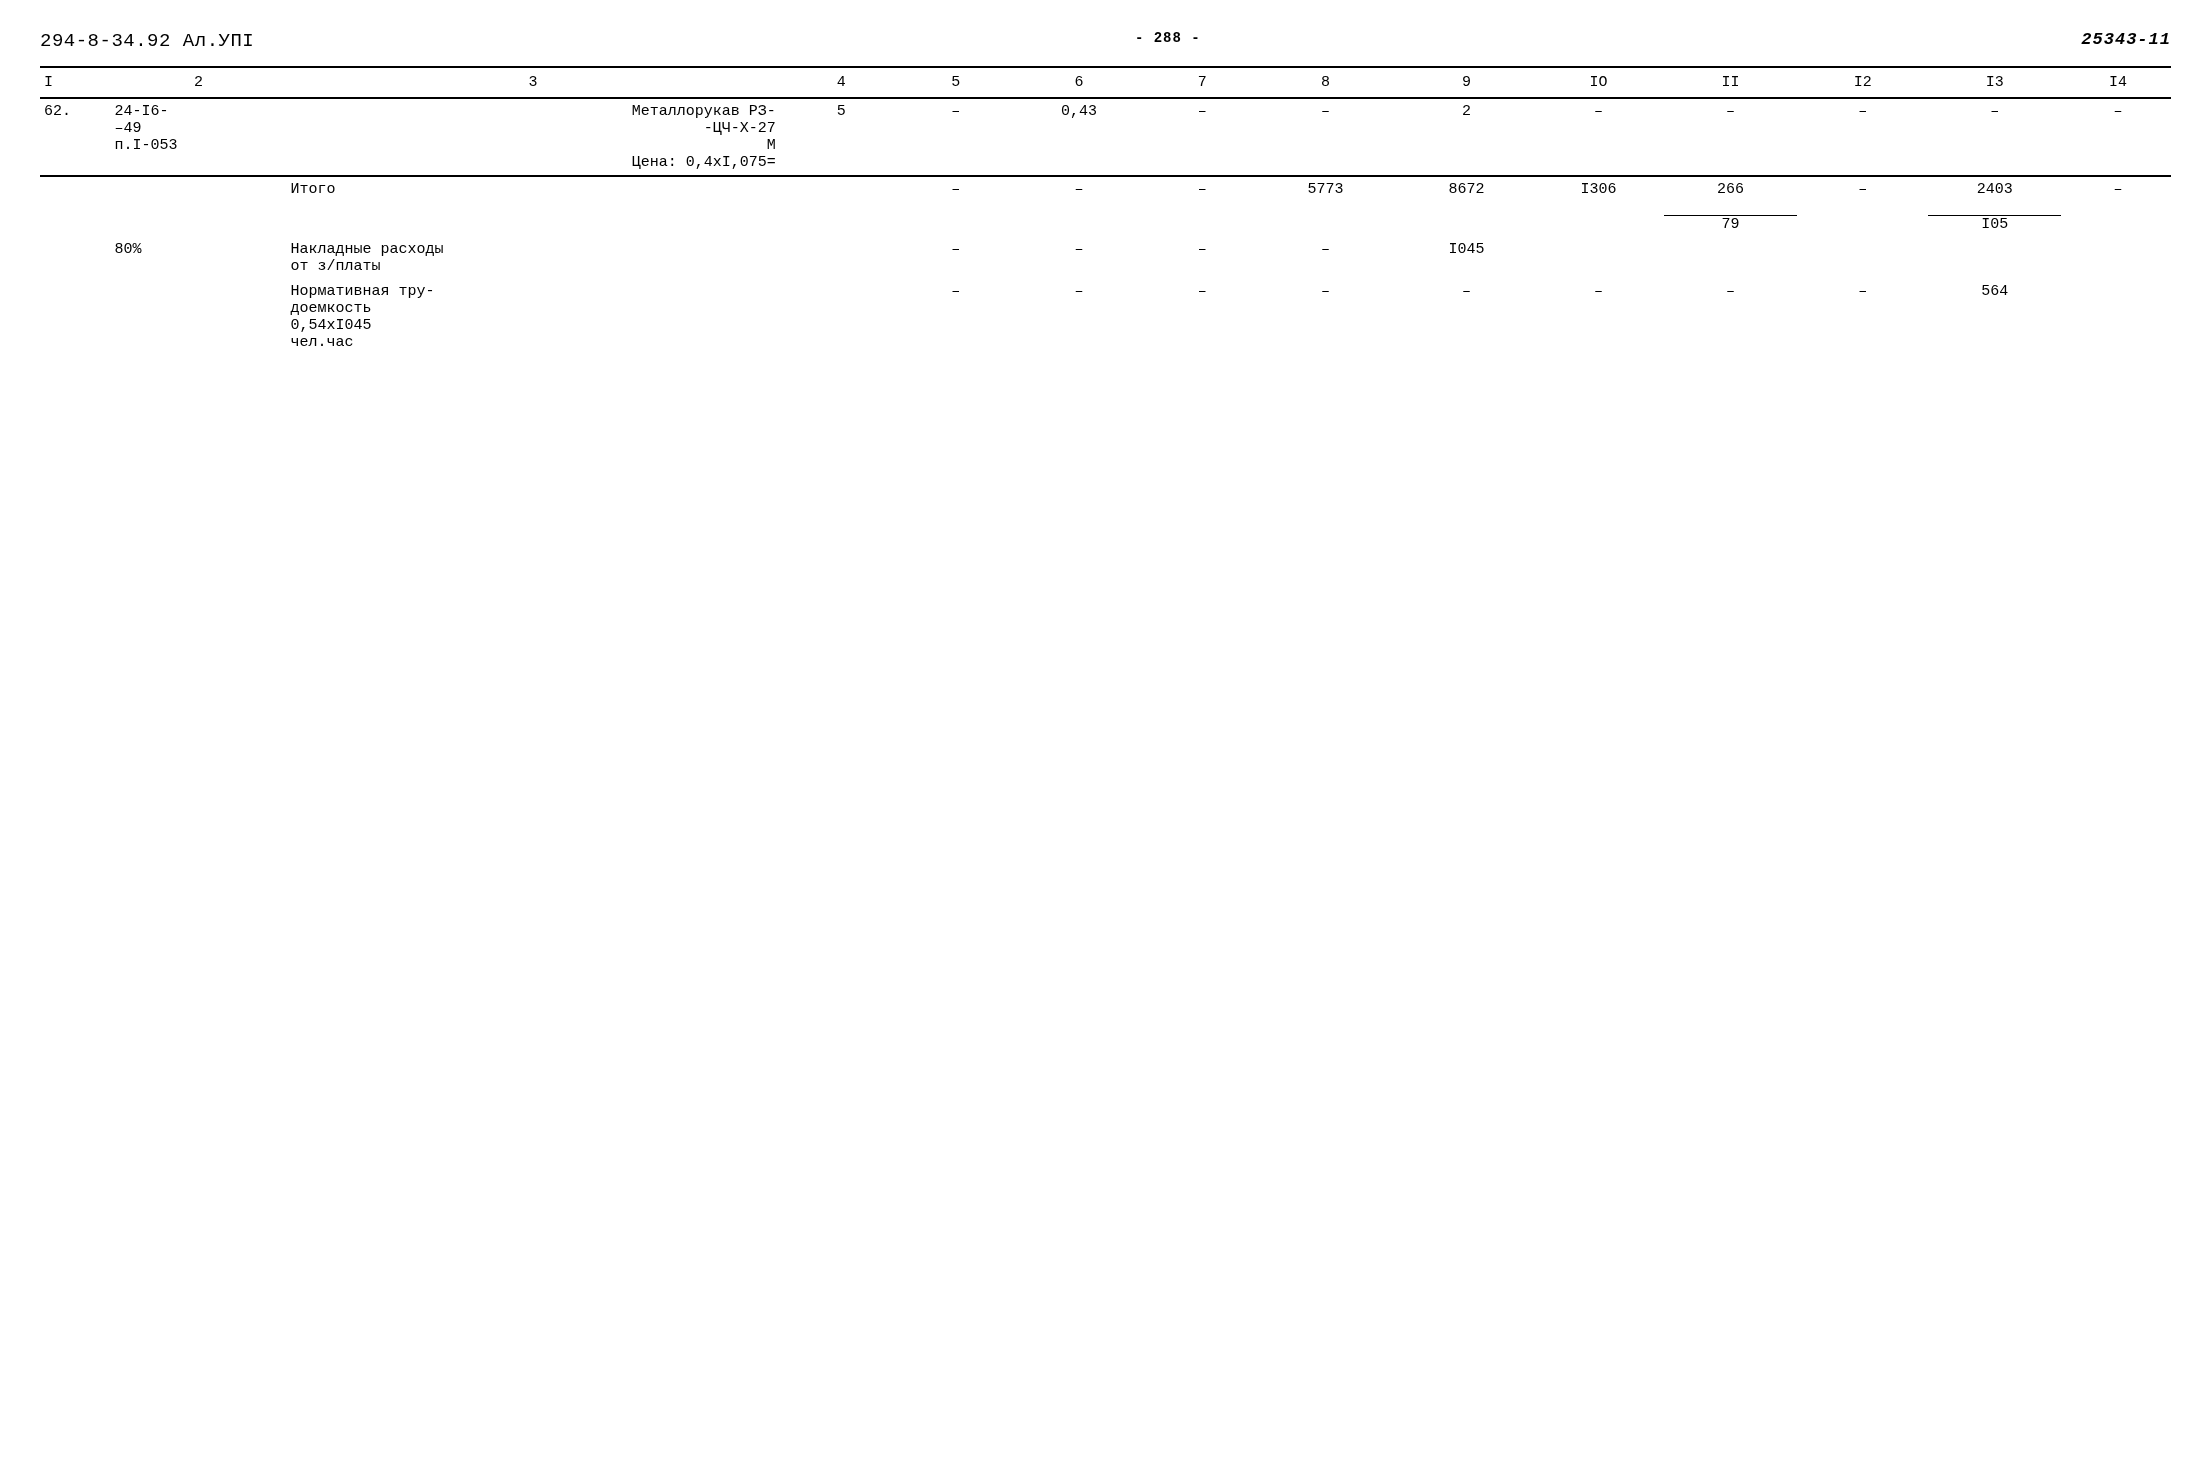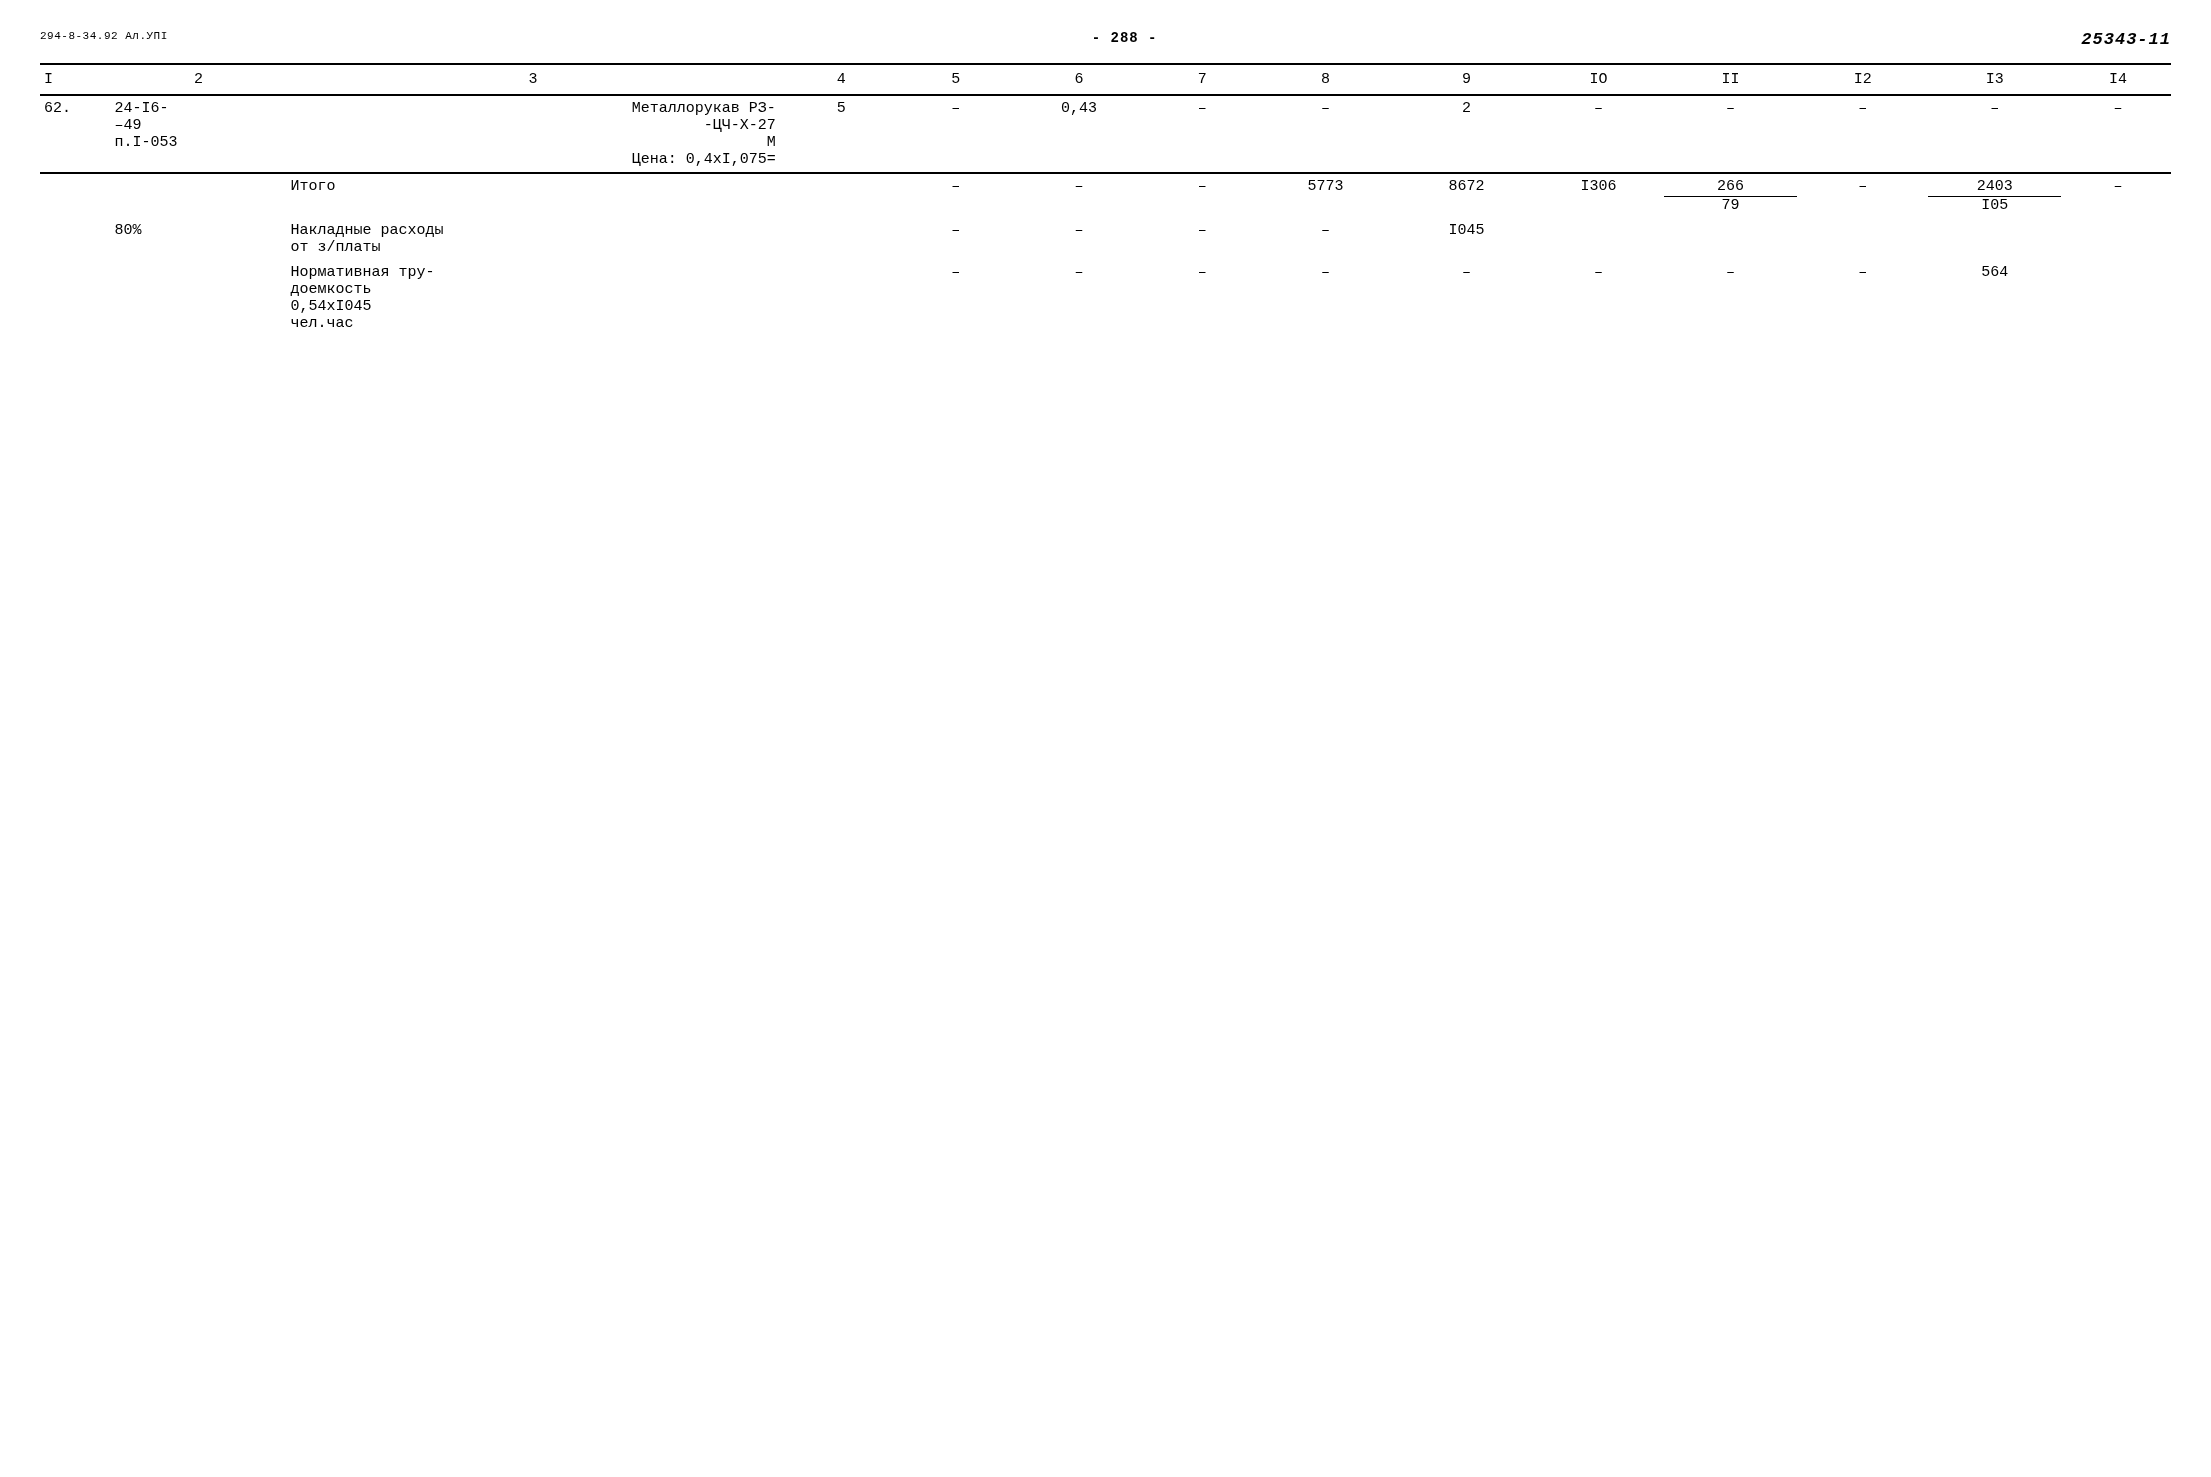--- a/index.html
+++ b/index.html
@@ -20,21 +20,21 @@
 
     .header-area {
       display: flex;
       justify-content: space-between;
       align-items: flex-start;
       margin-bottom: 10px;
       padding-bottom: 4px;
     }
 
     .header-left {
-      font-size: 11px;
+      font-size: 19px;
       letter-spacing: 0.5px;
     }
 
     .header-center {
       font-size: 14px;
       font-weight: bold;
       letter-spacing: 1px;
     }
 
     .header-right {
@@ -95,21 +95,21 @@
     }
 
     .fraction-cell {
       display: flex;
       flex-direction: column;
       align-items: center;
     }
 
     .fraction-num {
       border-bottom: 1px solid #000;
-      padding-bottom: 1px;
+      padding-bottom: 17px;
       text-align: center;
       width: 100%;
     }
 
     .fraction-den {
       text-align: center;
       width: 100%;
     }
 
     .entry-row td {

